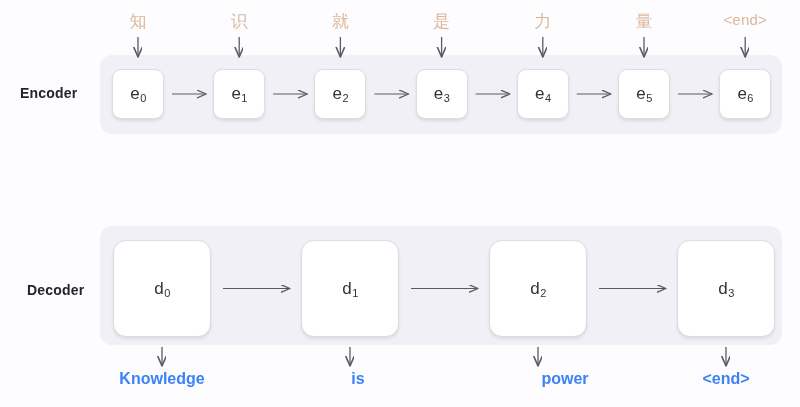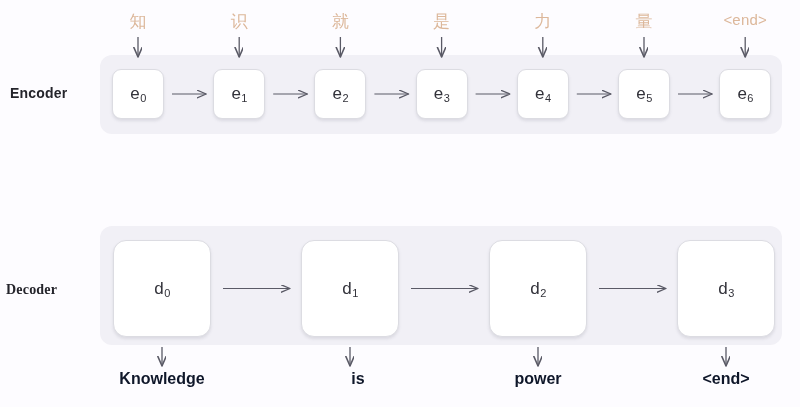--- a/index.html
+++ b/index.html
@@ -20,23 +20,24 @@
   }
 
   
   .row-label {
     position: absolute;
     font-size: 14px;
     font-weight: bold;
     color: #24242b;
     letter-spacing: 0.2px;
     white-space: nowrap;
+    margin-left: 10px;
   }
   #encoder-label { left: 10px; top: 85px; }
-  #decoder-label { left: 6px; top: 282px; font-family: Liberation Serif, serif; }
+  #decoder-label { left: 17px; top: 282px; }
 
   
   .band {
     position: absolute;
     background: #f1f0f6;
     border-radius: 12px;
   }
   #encoder-band {
     left: 100px;
     top: 55px;
@@ -97,21 +98,21 @@
   .token-in.latin {
     font-size: 15px;
     top: 11px;
     letter-spacing: 0.2px;
   }
   .token-out {
     position: absolute;
     top: 370px;
     font-size: 16px;
     font-weight: bold;
-    color: #0f172a;
+    color: #3b82f6;
     text-align: center;
     white-space: nowrap;
     transform: translateX(-50%);
   }
 
   
   #arrow-layer {
     position: absolute;
     left: 0;
     top: 0;
@@ -213,21 +214,21 @@
       <div class="token-out" style="left: 162px;">Knowledge</div>
       <div class="cell dec" style="left: 301px;">
         <span>d</span>
         <span class="sub">1</span>
       </div>
       <div class="token-out" style="left: 358px;">is</div>
       <div class="cell dec" style="left: 489px;">
         <span>d</span>
         <span class="sub">2</span>
       </div>
-      <div class="token-out" style="left: 538px;">power</div>
+      <div class="token-out" style="left: 565px;">power</div>
       <div class="cell dec" style="left: 677px;">
         <span>d</span>
         <span class="sub">3</span>
       </div>
       <div class="token-out" style="left: 726px;">&lt;end&gt;</div>
     </div>
 
 </div>
 
 </body></html>

